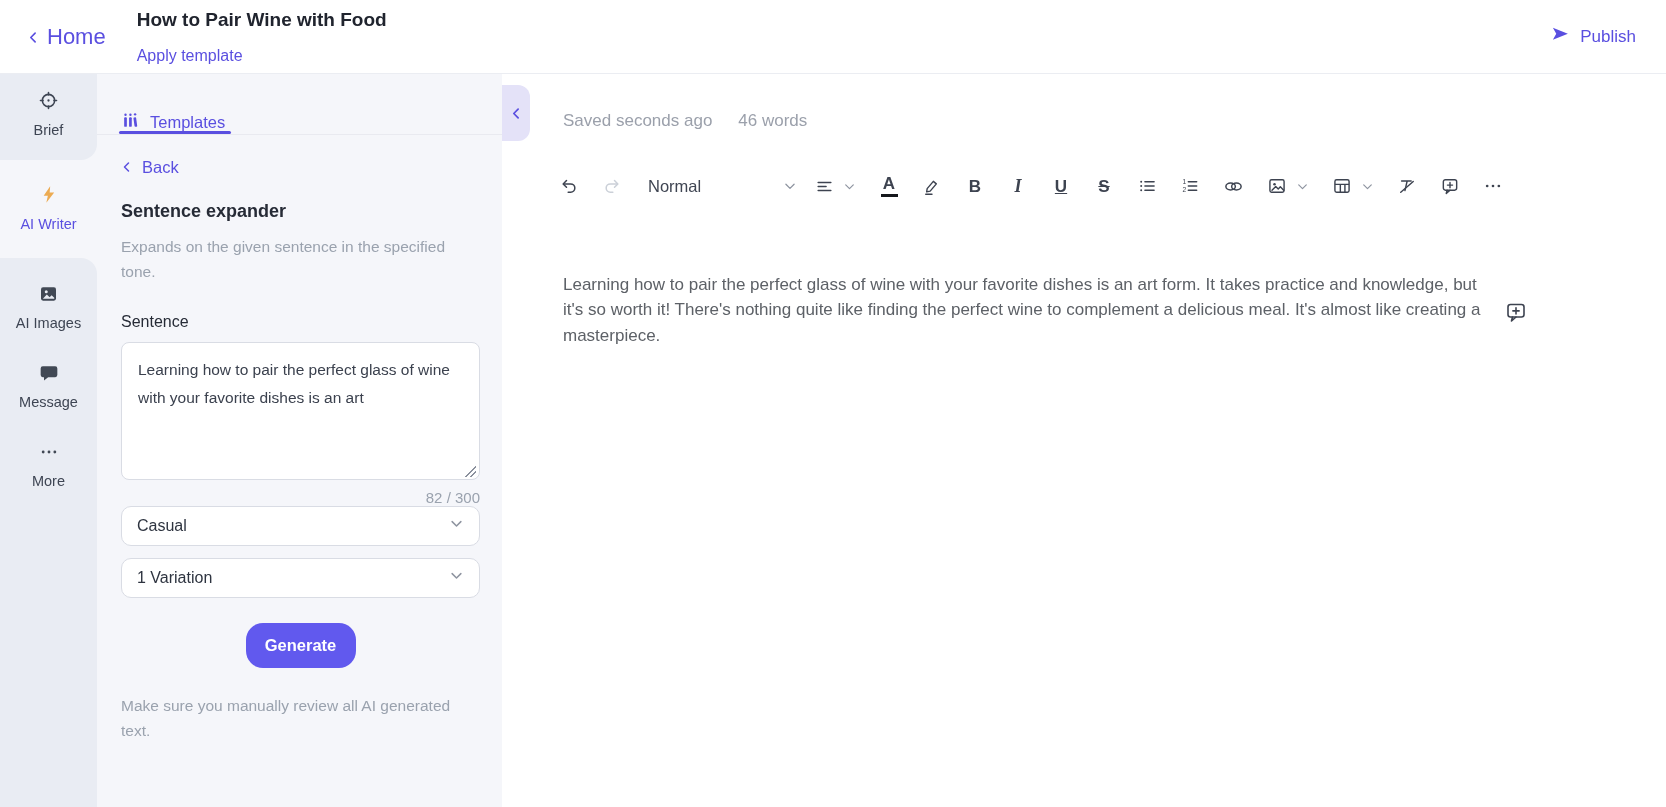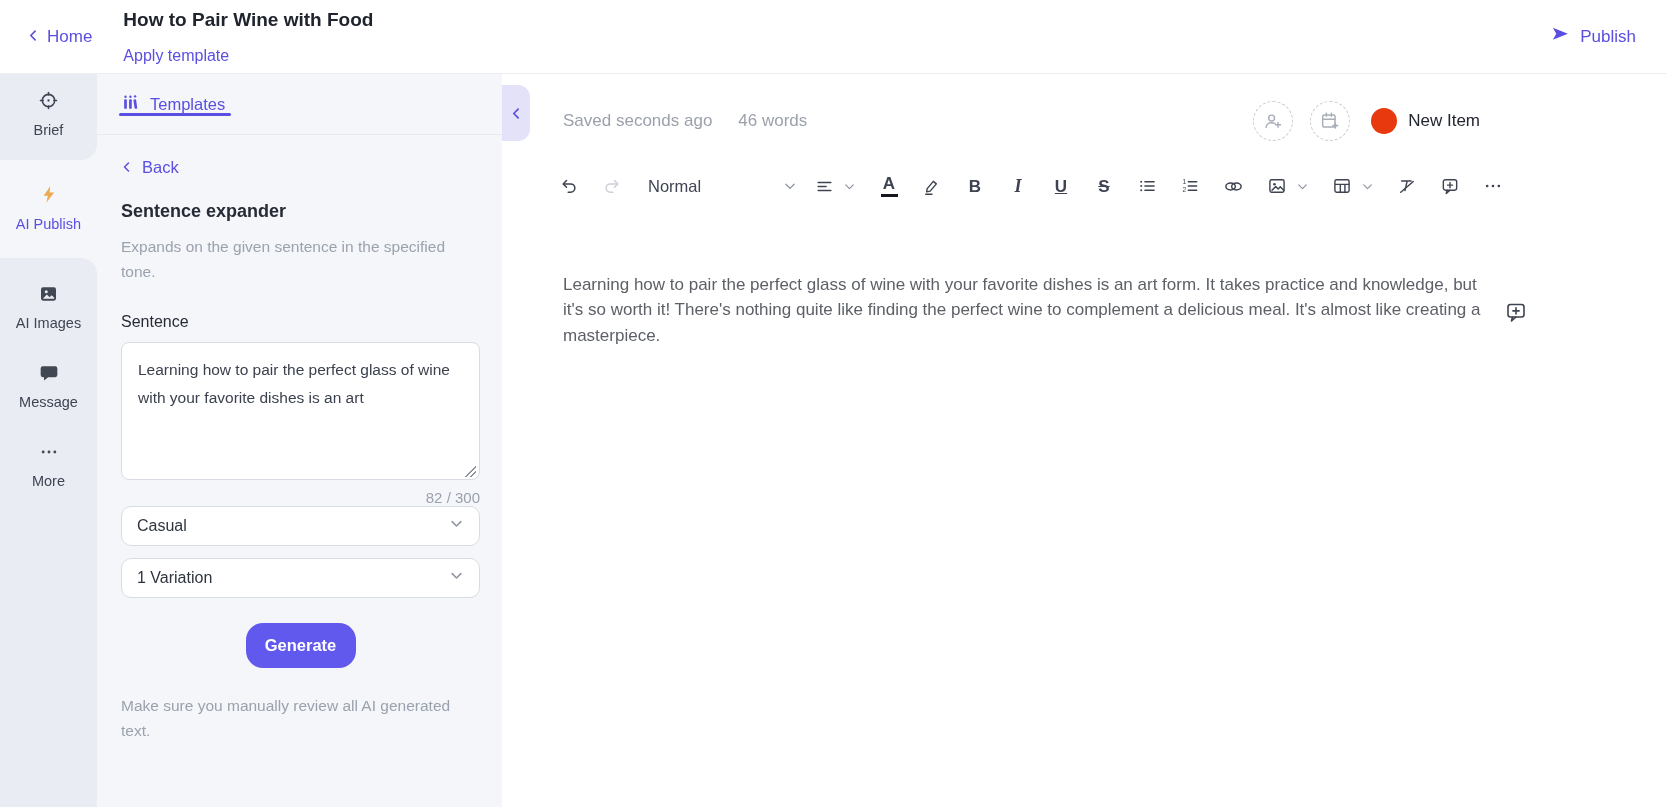--- a/index.html
+++ b/index.html
@@ -3,21 +3,21 @@
 <meta charset="utf-8">
 <style>
   * { box-sizing: border-box; margin: 0; padding: 0; }
   html,body { width:1666px; height:807px; overflow:hidden;
     font-family:"Liberation Sans", sans-serif; background:#fff; color:#22262f; }
 
   
   .header { height:74px; display:flex; align-items:center; background:#fff;
     border-bottom:1px solid #ebedf2; position:relative; z-index:3; }
   .home-link { display:flex; align-items:center; gap:7px; margin-left:27px;
-    color:#5a4fe0; font-size:17px; cursor:pointer; }
+    color:#5a4fe0; font-size:22px; cursor:pointer; }
   .title-block { margin-left:31px; display:flex; flex-direction:column; gap:16px; }
   .page-title { font-size:19px; font-weight:700; color:#20242e; }
   .apply-link { color:#5a4fe0; font-size:16px; cursor:pointer; }
   .publish-btn { margin-left:auto; margin-right:30px; display:flex; align-items:center;
     gap:10px; color:#5a4fe0; font-size:17px; cursor:pointer; }
 
   
   .main { display:flex; height:733px; position:relative; }
 
   
@@ -25,21 +25,21 @@
   .sb-item { display:flex; flex-direction:column; align-items:center; gap:8px;
     font-size:14.5px; color:#3e4553; cursor:pointer; }
   .sb-block1 { background:#e9ecf3; border-radius:0 0 16px 0; padding:16px 0 22px; }
   .sb-active { padding:24px 0 26px; }
   .sb-active .sb-label { color:#5a4fe0; }
   .sb-block2 { background:#e9ecf3; border-radius:0 16px 0 0; flex:1; padding:26px 0 0; }
   .sb-block2 .sb-item { margin-bottom:32px; }
 
   
   .panel { width:405px; background:#f5f6fa; flex-shrink:0; }
-  .tabbar { height:61px; display:flex; align-items:center; padding-left:24px; gap:25px;
+  .tabbar { height:61px; display:flex; align-items:flex-end; padding-left:24px; gap:25px;
     border-bottom:1px solid #e9eaf0; }
   .tab { display:flex; align-items:center; gap:10px; font-size:16.5px; color:#3d4450;
     cursor:pointer; position:relative; }
   .tab.active { color:#5a4fe0; }
   .tab.active::after { content:""; position:absolute; left:-2px; right:-6px; bottom:0;
     height:3px; border-radius:2px; background:#5a4fe0; }
   .panel-body { padding:23px 22px 0 24px; }
   .back-link { display:flex; align-items:center; gap:9px; color:#5a4fe0; font-size:16.5px;
     cursor:pointer; margin-bottom:24px; }
   .tpl-title { font-size:18px; font-weight:700; color:#262b36; margin-bottom:13px; }
@@ -142,21 +142,21 @@
         <span class="sb-label">Brief</span>
       </div>
     </div>
     <div class="sb-active">
       <div class="sb-item">
         <span>
           <svg width="20" height="21" viewBox="0 0 24 24" fill="#ecab52">
               <path d="M13.4 2.2 L5.6 13.4 H10.6 L8.8 21.8 L18.2 9.6 H12.8 Z"></path>
             </svg>
         </span>
-        <span class="sb-label">AI Publish</span>
+        <span class="sb-label">AI Writer</span>
       </div>
     </div>
     <div class="sb-block2">
       <div class="sb-item">
         <span>
           <svg width="21" height="20" viewBox="0 0 24 24">
               <rect x="3" y="4" width="18" height="16" rx="2.5" fill="#414854"></rect>
               <circle cx="9.3" cy="9.4" r="1.8" fill="#e9ecf3"></circle>
               <path d="M5.2 17.8 L10 12.6 L13.3 16 L15.8 13.4 L18.9 16.6 V17.8 Z" fill="#e9ecf3"></path>
             </svg>
@@ -249,38 +249,20 @@
       </svg>
   </div>
 
   <div class="editor">
 
     <div class="editor-top">
       <div class="status-group">
         <span>Saved seconds ago</span>
         <span>46 words</span>
       </div>
-      <div class="presence">
-        <div class="dashed-circle">
-          <svg width="22" height="22" viewBox="0 0 24 24" fill="none" stroke="#a9aeb9" stroke-width="1.6" stroke-linecap="round">
-              <circle cx="10.5" cy="8.8" r="3.2"></circle>
-              <path d="M4.5 19.2 c0-3.4 2.7-5.4 6-5.4 1.5 0 2.9 .4 4 1.2"></path>
-              <path d="M17.5 13.5 v5.4 M14.8 16.2 h5.4"></path>
-            </svg>
-        </div>
-        <div class="dashed-circle">
-          <svg width="22" height="22" viewBox="0 0 24 24" fill="none" stroke="#a9aeb9" stroke-width="1.6" stroke-linecap="round">
-              <rect x="4" y="5.5" width="13.5" height="13" rx="2"></rect>
-              <path d="M8 3.5 v3.4 M13.5 3.5 v3.4 M4 10 h13.5"></path>
-              <path d="M17.8 14.5 v5 M15.3 17 h5" stroke-width="1.8"></path>
-            </svg>
-        </div>
-        <div class="status-dot"></div>
-        <div class="status-label">New Item</div>
-      </div>
     </div>
 
     <div class="toolbar">
       <div class="tool">
         <svg width="20" height="20" viewBox="0 0 24 24" fill="none" stroke="#3d4350" stroke-width="1.8" stroke-linecap="round" stroke-linejoin="round">
             <path d="M5.5 9.5 h8.5 a5 5 0 1 1 0 10 h-3"></path>
             <path d="M9 5.5 L5 9.5 l4 4"></path>
           </svg>
       </div>
       <div class="tool">

